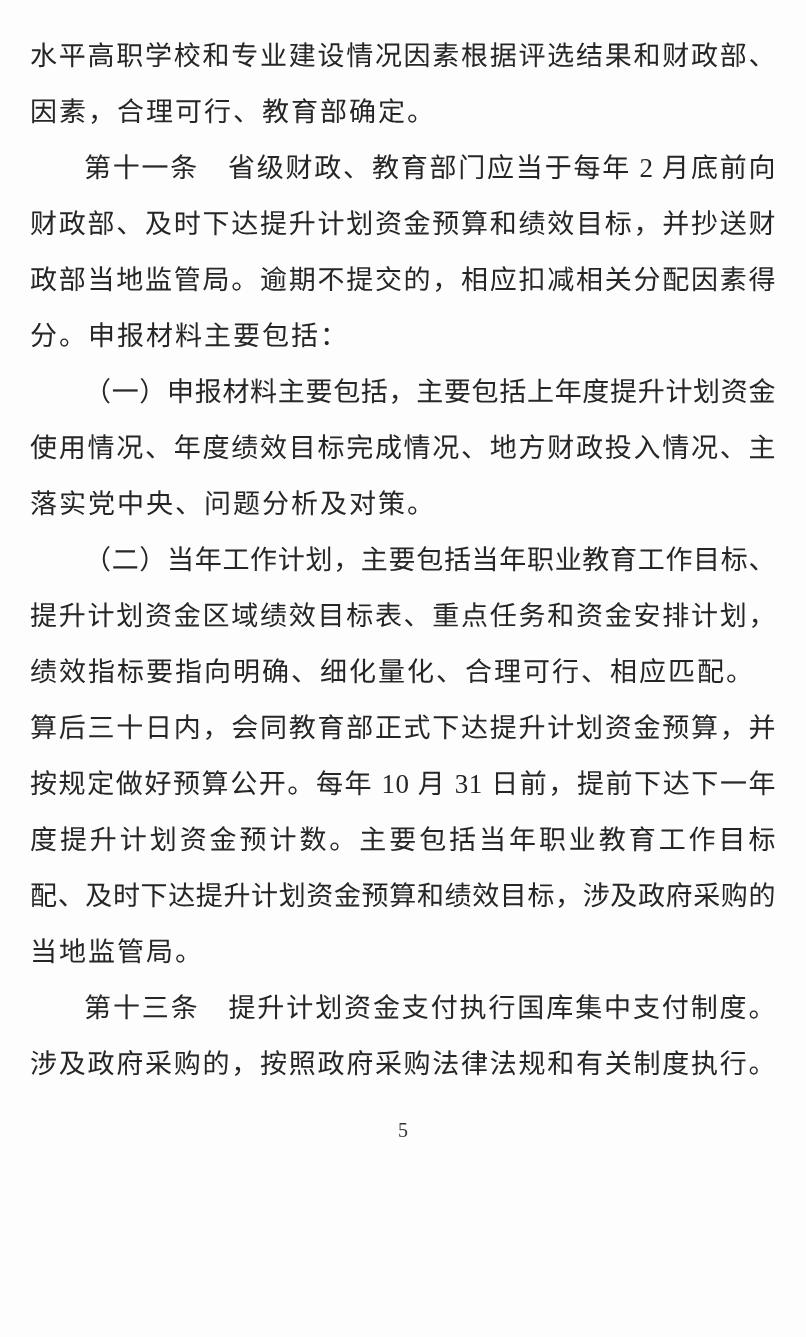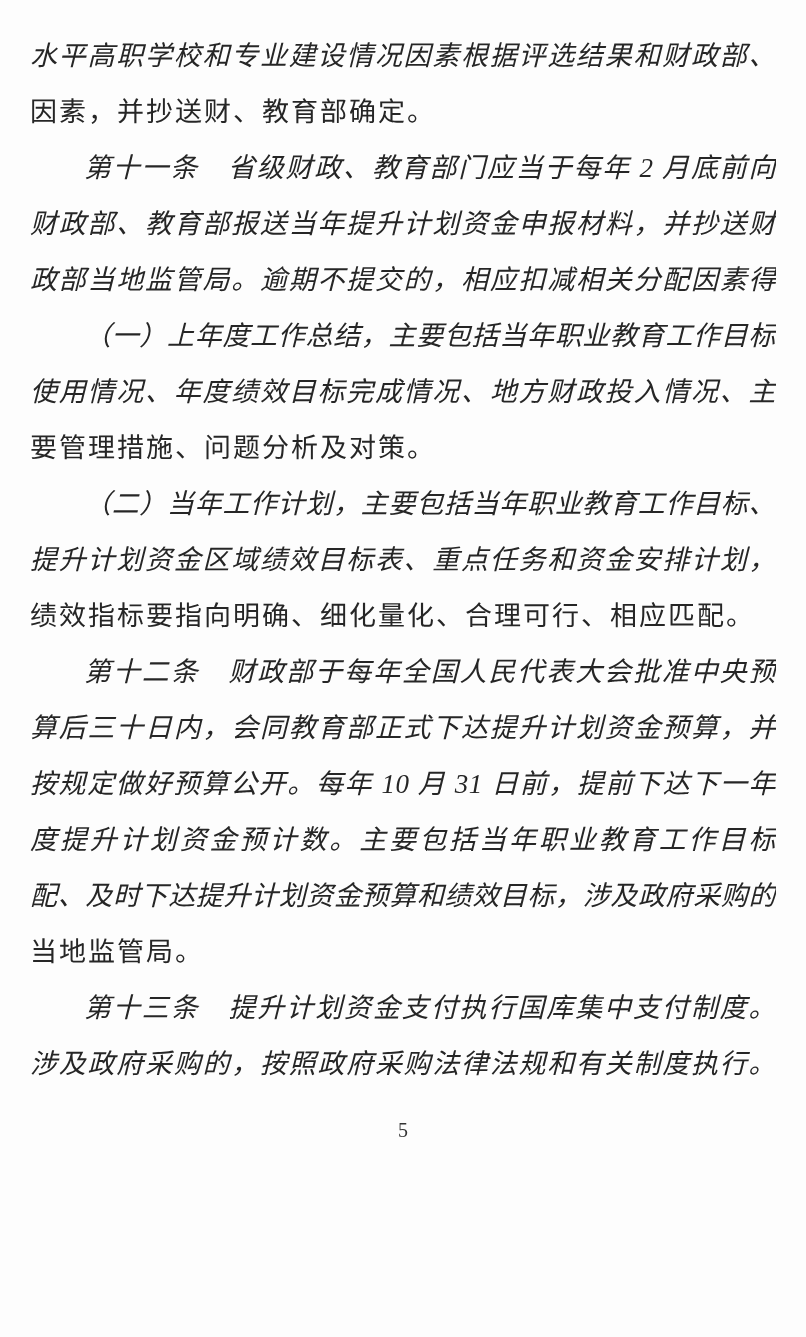--- a/index.html
+++ b/index.html
@@ -29,21 +29,20 @@
     height: 56px;
     line-height: 56px;
     font-size: 27px;
     overflow: hidden;
     letter-spacing: 0.5px;
   }
   
   .fill {
     text-align: justify;
     text-align-last: justify;
-    font-style: italic;
   }
   
   .end {
     text-align: left;
     letter-spacing: 2px;
   }
   
   .indent {
     padding-left: 54px;
   }
@@ -56,31 +55,31 @@
     font-size: 20px;
     color: var(--page-number-color, #333333);
   }
 </style>
 </head>
 <body style="--background: #fdfdfd; --text-color: #262626; --page-number-color: #333333;">
 
 <div class="page">
   <div class="text-block">
     <div class="line fill">水平高职学校和专业建设情况因素根据评选结果和财政部、</div>
-    <div class="line end">因素，并抄送财、教育部确定。</div>
+    <div class="line end">因素，合理可行、教育部确定。</div>
     <div class="line fill indent">第十一条　省级财政、教育部门应当于每年 2 月底前向</div>
-    <div class="line fill">财政部、教育部报送当年提升计划资金申报材料，并抄送财</div>
+    <div class="line fill">财政部、及时下达提升计划资金预算和绩效目标，并抄送财</div>
     <div class="line fill">政部当地监管局。逾期不提交的，相应扣减相关分配因素得</div>
-    <div class="line fill indent">（一）上年度工作总结，主要包括当年职业教育工作目标</div>
+    <div class="line end">分。申报材料主要包括：</div>
+    <div class="line fill indent">（一）申报材料主要包括，主要包括上年度提升计划资金</div>
     <div class="line fill">使用情况、年度绩效目标完成情况、地方财政投入情况、主</div>
-    <div class="line end">要管理措施、问题分析及对策。</div>
+    <div class="line end">落实党中央、问题分析及对策。</div>
     <div class="line fill indent">（二）当年工作计划，主要包括当年职业教育工作目标、</div>
     <div class="line fill">提升计划资金区域绩效目标表、重点任务和资金安排计划，</div>
     <div class="line end">绩效指标要指向明确、细化量化、合理可行、相应匹配。</div>
-    <div class="line fill indent">第十二条　财政部于每年全国人民代表大会批准中央预</div>
     <div class="line fill">算后三十日内，会同教育部正式下达提升计划资金预算，并</div>
     <div class="line fill">按规定做好预算公开。每年 10 月 31 日前，提前下达下一年</div>
     <div class="line fill">度提升计划资金预计数。主要包括当年职业教育工作目标</div>
     <div class="line fill">配、及时下达提升计划资金预算和绩效目标，涉及政府采购的</div>
     <div class="line end">当地监管局。</div>
     <div class="line fill indent">第十三条　提升计划资金支付执行国库集中支付制度。</div>
     <div class="line fill">涉及政府采购的，按照政府采购法律法规和有关制度执行。</div>
   </div>
   <div class="page-number">5</div>
 </div>

